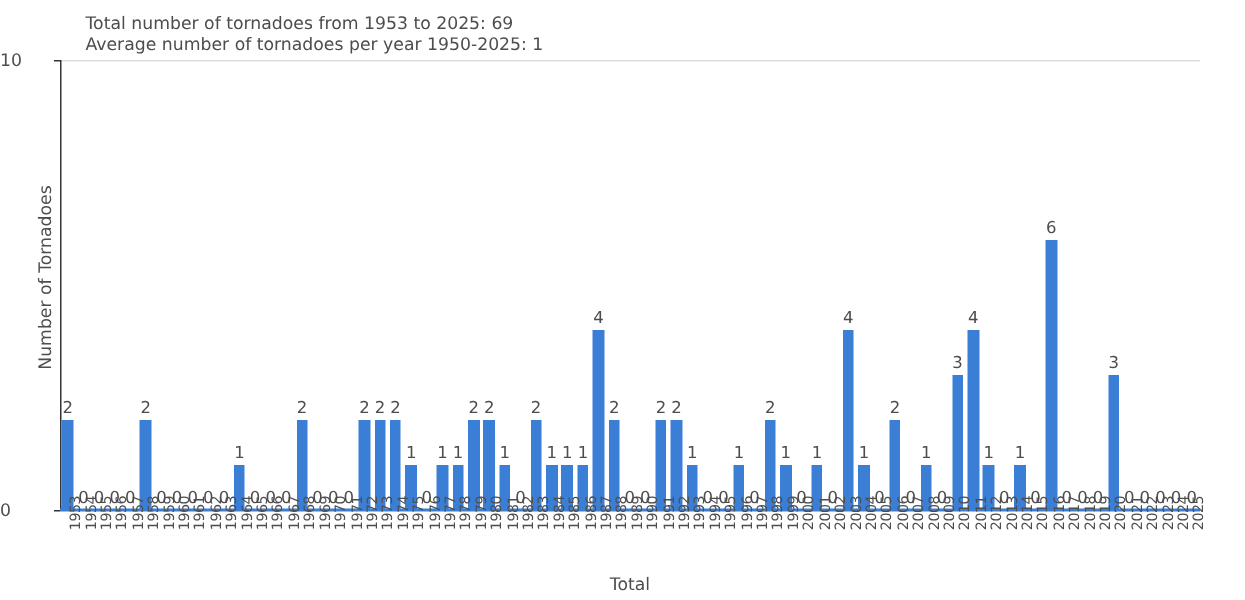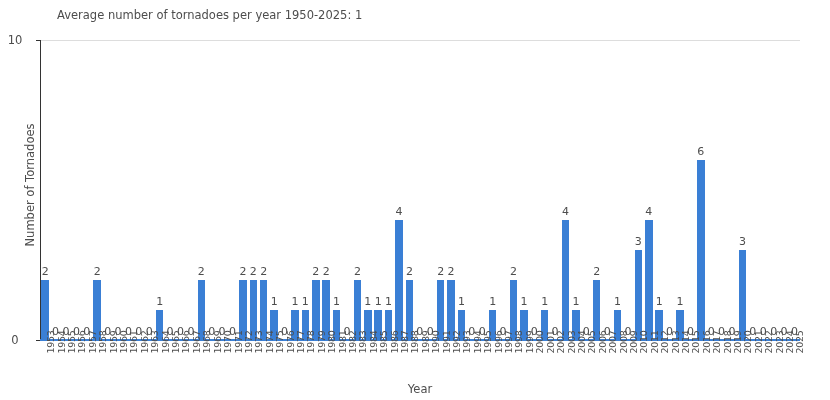--- a/index.html
+++ b/index.html
@@ -42,21 +42,21 @@
   }
   .gridline-top{
     position:absolute;left:40px;top:40px;
     width:760px;height:1px;background:#dddddd;
   }
   .tick{
     position:absolute;width:4px;height:1px;background:#333;left:36px;
   }
   .ytick-label{
     position:absolute;right:0;font-size:11.5px;color:#4d4d4d;
-    width:30px;text-align:center;
+    width:30px;text-align:left;
   }
 
   
   .bars{
     position:absolute;left:40px;top:40px;
     width:760px;height:300px;
     display:flex;align-items:flex-end;
   }
   .barcell{
     flex:1 1 0;
@@ -92,25 +92,26 @@
     white-space:nowrap;
     letter-spacing:-0.3px;
   }
 </style>
 </head>
 <body>
 
 <div class="figure">
 
   <div class="annotations">
+    <div>Total number of tornadoes from 1953 to 2025: 69</div>
     <div>Average number of tornadoes per year 1950-2025: 1</div>
   </div>
 
   <div class="ylabel">Number of Tornadoes</div>
-  <div class="xlabel">Year</div>
+  <div class="xlabel">Total</div>
 
   <div class="gridline-top"></div>
   <div class="axis-left"></div>
   <div class="axis-bottom"></div>
 
   <div class="tick" style="top:40px"></div>
   <div class="tick" style="top:340px"></div>
   <div class="ytick-label" style="top:33px;left:0px">10</div>
   <div class="ytick-label" style="top:333px;left:0px">0</div>
 

